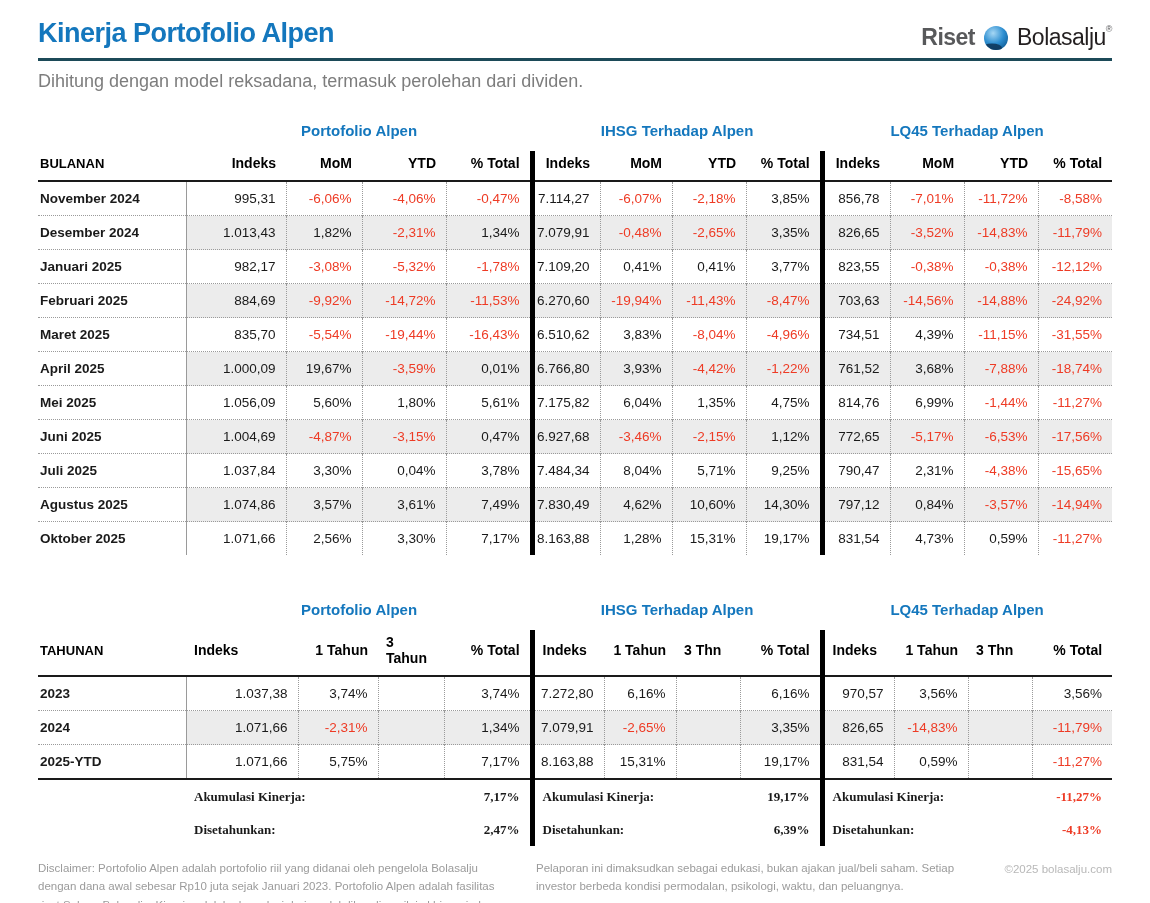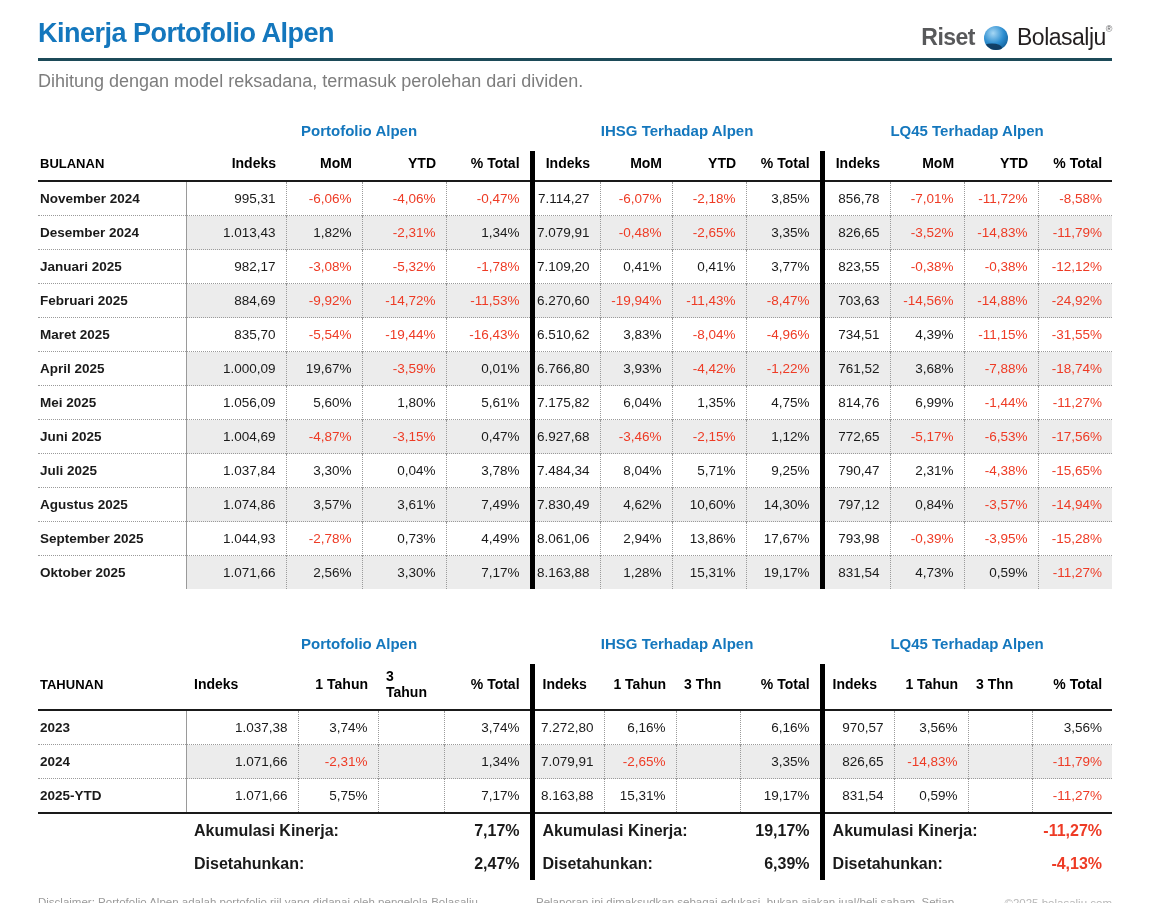--- a/index.html
+++ b/index.html
@@ -46,21 +46,21 @@
   }
   tbody.data tr+tr td{border-top:1px dotted var(--grid);}
   tbody.data tr:nth-child(even) td:not(.rowlabel){background:var(--stripe);}
   td.rowlabel{font-weight:bold;text-align:left;padding:0 0 0 2px;}
   td.num{text-align:right;}
   td.lsep{border-left:1px solid var(--grid);}
   td.dot{border-left:1px dotted var(--grid);}
   th.gsep,td.gsep{border-left:5px solid #000;}
   .neg{color:var(--neg);}
   
-  tbody.sumbody td{height:33px;font-size:16px;font-weight:bold;background:#fff;}
+  tbody.sumbody td{height:33px;font-size:13px;font-weight:bold;background:#fff;font-family:Liberation Serif, serif;}
   tbody.sumbody tr.first td{border-top:2px solid #1a1a1a;}
   td.sumlabel{text-align:left;padding-left:8px;}
   td.sumval{text-align:right;padding-right:10px;}
   td.empty{background:#fff;}
   
   .footer{display:flex;margin-top:13px;font-size:11.5px;line-height:1.6;color:#9b9b9b;}
   .f1{width:460px;}
   .f2{width:420px;margin-left:38px;}
   .f3{flex:1;text-align:right;color:#b8b8b8;padding-top:1px;}
 </style>
@@ -279,35 +279,20 @@
           <td class="num gsep">7.830,49</td>
           <td class="num dot">4,62%</td>
           <td class="num dot">10,60%</td>
           <td class="num dot">14,30%</td>
           <td class="num gsep">797,12</td>
           <td class="num dot">0,84%</td>
           <td class="num dot neg">-3,57%</td>
           <td class="num dot neg">-14,94%</td>
         </tr>
         <tr>
-          <td class="rowlabel">September 2025</td>
-          <td class="num lsep">1.044,93</td>
-          <td class="num dot neg">-2,78%</td>
-          <td class="num dot">0,73%</td>
-          <td class="num dot">4,49%</td>
-          <td class="num gsep">8.061,06</td>
-          <td class="num dot">2,94%</td>
-          <td class="num dot">13,86%</td>
-          <td class="num dot">17,67%</td>
-          <td class="num gsep">793,98</td>
-          <td class="num dot neg">-0,39%</td>
-          <td class="num dot neg">-3,95%</td>
-          <td class="num dot neg">-15,28%</td>
-        </tr>
-        <tr>
           <td class="rowlabel">Oktober 2025</td>
           <td class="num lsep">1.071,66</td>
           <td class="num dot">2,56%</td>
           <td class="num dot">3,30%</td>
           <td class="num dot">7,17%</td>
           <td class="num gsep">8.163,88</td>
           <td class="num dot">1,28%</td>
           <td class="num dot">15,31%</td>
           <td class="num dot">19,17%</td>
           <td class="num gsep">831,54</td>

